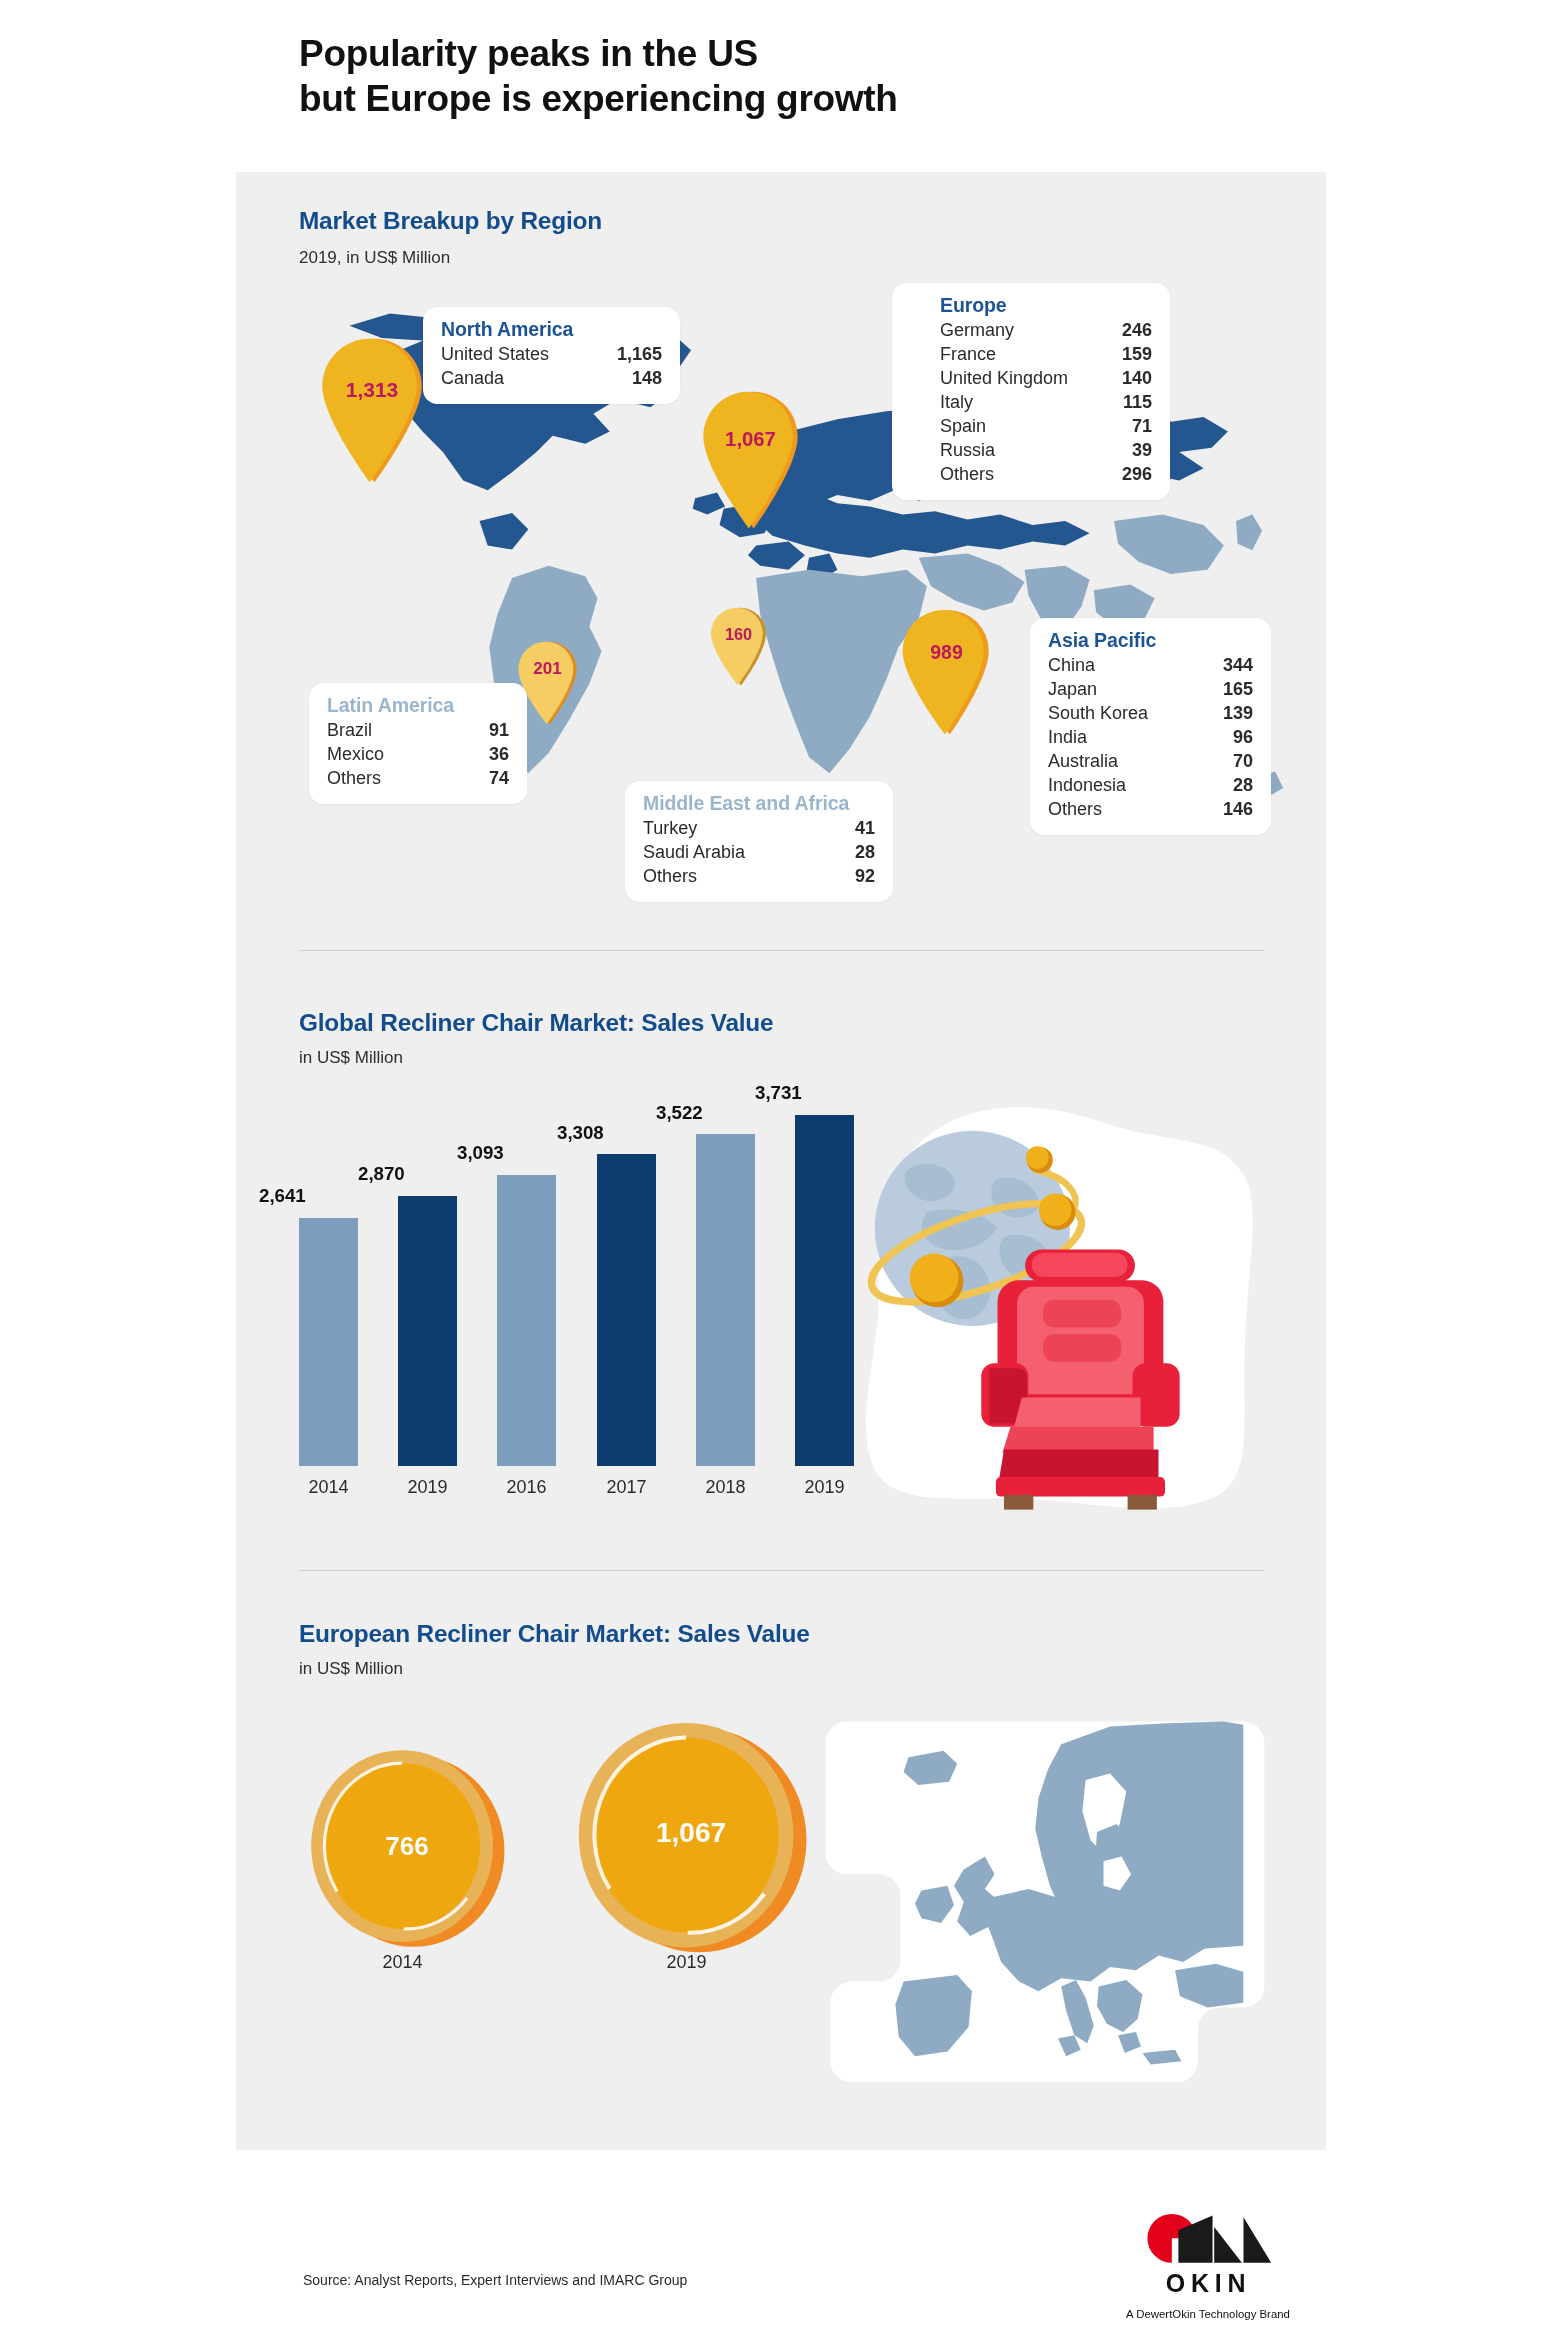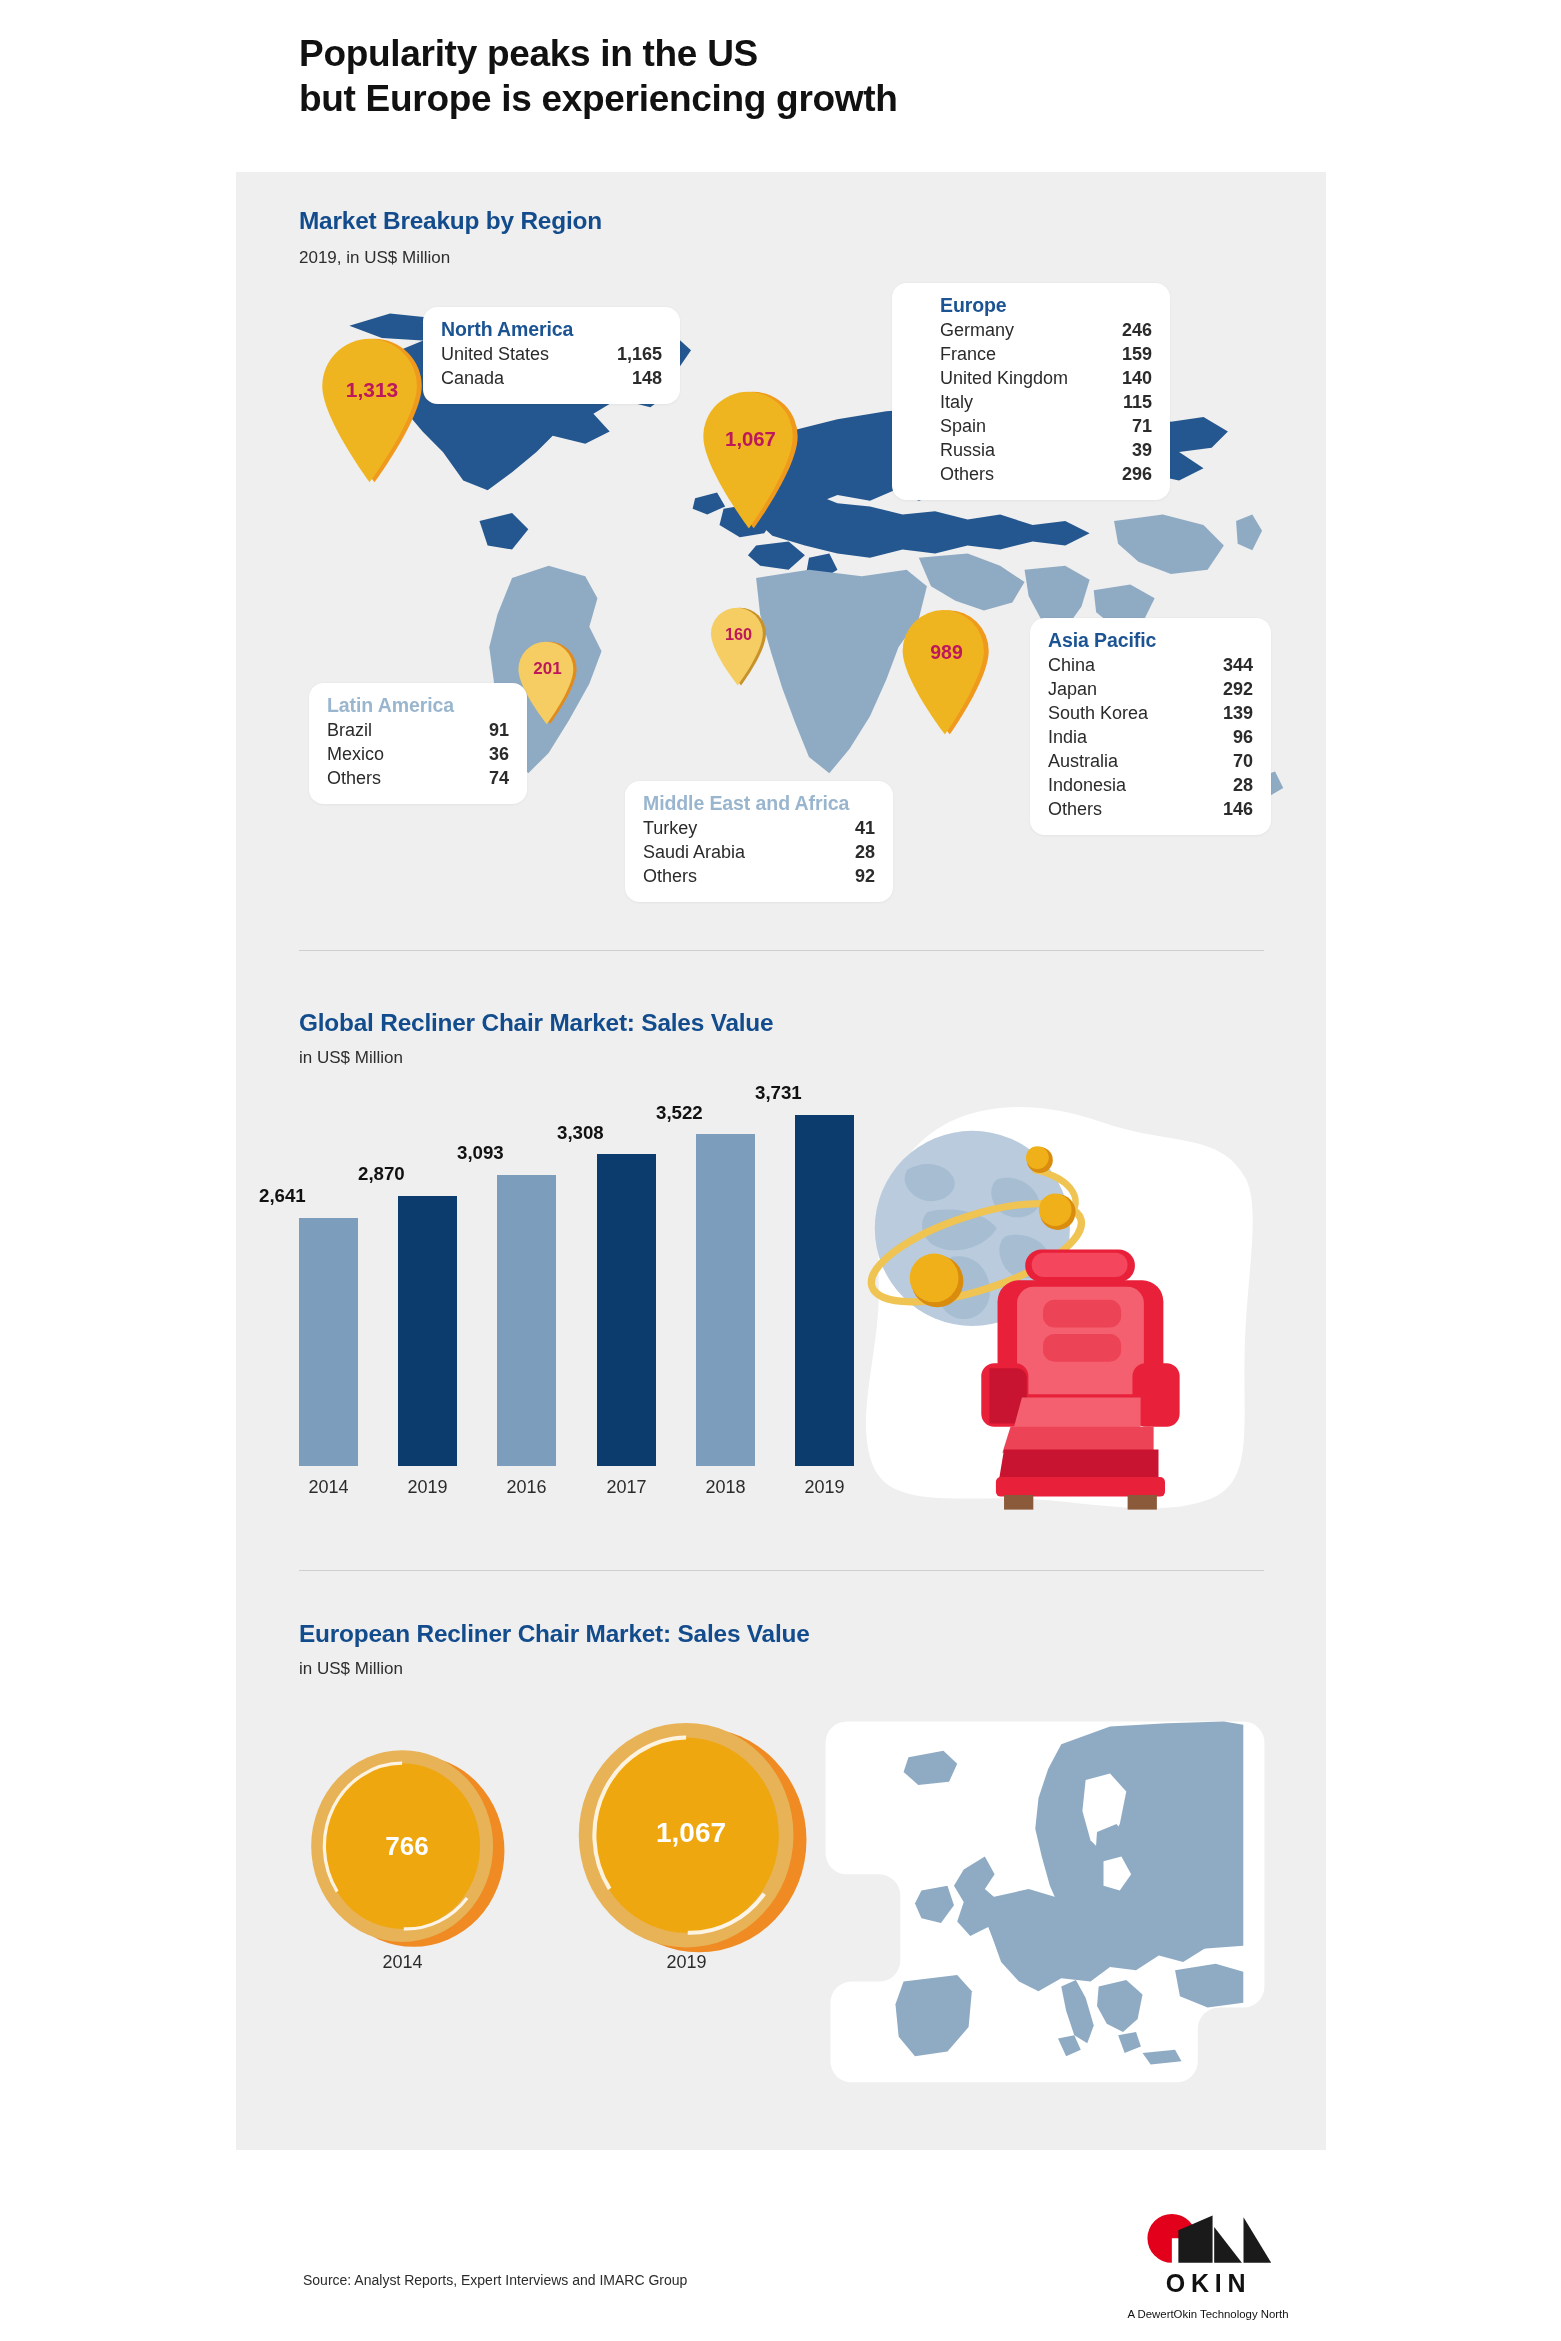--- a/index.html
+++ b/index.html
@@ -256,21 +256,21 @@
   <div class="card" style="left:1030px;top:618px;width:241px;">
     <h4>Asia Pacific</h4>
     <table>
       <tbody>
           <tr>
             <td>China</td>
             <td class="v">344</td>
           </tr>
       <tr>
             <td>Japan</td>
-            <td class="v">292</td>
+            <td class="v">165</td>
           </tr>
       <tr>
             <td>South Korea</td>
             <td class="v">139</td>
           </tr>
       <tr>
             <td>India</td>
             <td class="v">96</td>
           </tr>
       <tr>
@@ -470,17 +470,17 @@
   <div class="source">Source: Analyst Reports, Expert Interviews and IMARC Group</div>
 
   <div class="logo">
     <svg viewBox="0 0 190 70" style="width:155px;height:57px;">
       <path d="M50 6 A30 30 0 1 0 50 66 L50 36 L80 36 A30 30 0 0 0 50 6 Z" fill="#e2001a"></path>
       <path d="M58 26 L58 66 L100 66 L100 8 Z" fill="#1a1a1a"></path>
       <path d="M102 66 L102 22 L136 66 Z" fill="#1a1a1a"></path>
       <path d="M138 66 L138 10 L172 66 Z" fill="#1a1a1a"></path>
     </svg>
     <div class="logo-word">OKIN</div>
-    <div class="logo-tag">A DewertOkin Technology North</div>
+    <div class="logo-tag">A DewertOkin Technology Brand</div>
   </div>
 
 </div>
 
 
 </body></html>

